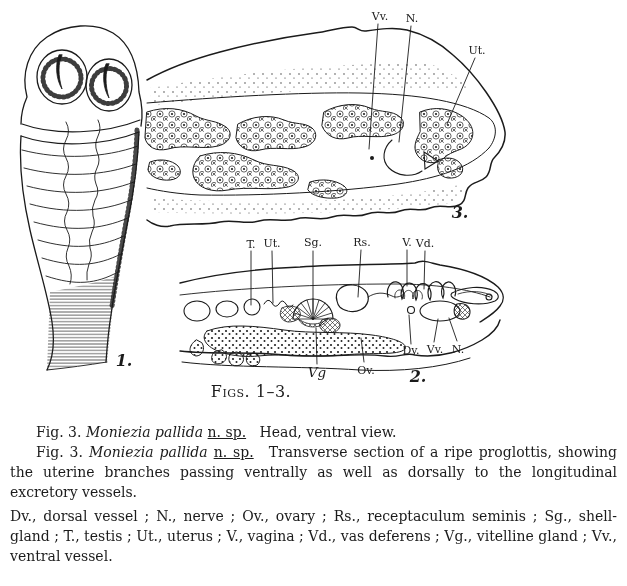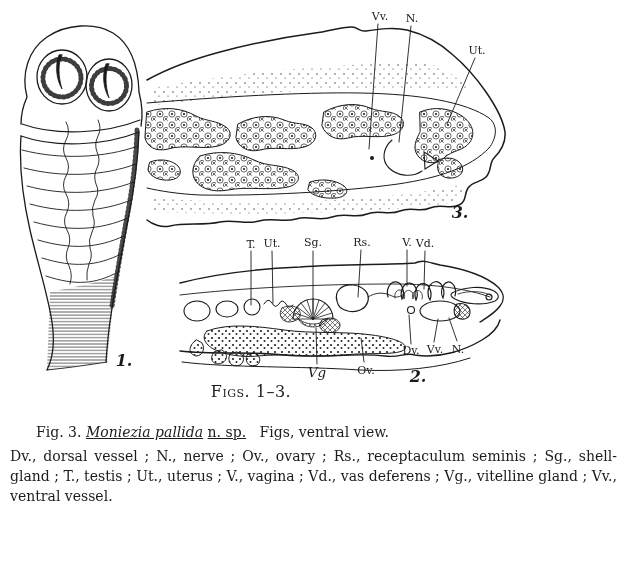--- a/index.html
+++ b/index.html
@@ -25,21 +25,21 @@
     font-size: 16px; letter-spacing: 0.5px;
     font-variant: small-caps;
   }
   #captions {
     position: absolute; top: 422px; left: 10px; width: 607px;
     font-size: 14px; line-height: 20px;
     text-align: justify;
   }
   #captions p { margin: 0; }
   .cap-indent { text-indent: 26px; }
-  .species { font-style: italic; text-decoration: underline; }
+  .species { font-style: italic; }
   .wide-gap { padding-right: 9px; text-decoration: underline; }
   #abbreviations { margin-top: 4px !important; }
 </style>
 </head>
 <body>
 
 <div id="page">
 
   <svg id="plate" width="627" height="412" viewBox="0 0 627 412">
     <defs>
@@ -204,18 +204,24 @@
     </g>
   </svg>
 
   <div id="figs-heading">Figs. 1–3.</div>
 
   <div id="captions">
     <p class="cap-indent">
       <span>Fig. 3.</span>
       <span class="species">Moniezia pallida</span>
       <span class="wide-gap">n. sp.</span>
-      <span>Figs, ventral view.</span>
+      <span>Head, ventral view.</span>
+    </p>
+    <p class="cap-indent">
+      <span>Fig. 3.</span>
+      <span class="species">Moniezia pallida</span>
+      <span class="wide-gap">n. sp.</span>
+      <span>Transverse section of a ripe proglottis, showing the uterine branches passing ventrally as well as dorsally to the longitudinal excretory vessels.</span>
     </p>
     <p id="abbreviations">Dv., dorsal vessel ; N., nerve ; Ov., ovary ; Rs., receptaculum seminis ; Sg., shell-gland ; T., testis ; Ut., uterus ; V., vagina ; Vd., vas deferens ; Vg., vitelline gland ; Vv., ventral vessel.</p>
   </div>
 
 </div>
 
 </body></html>

